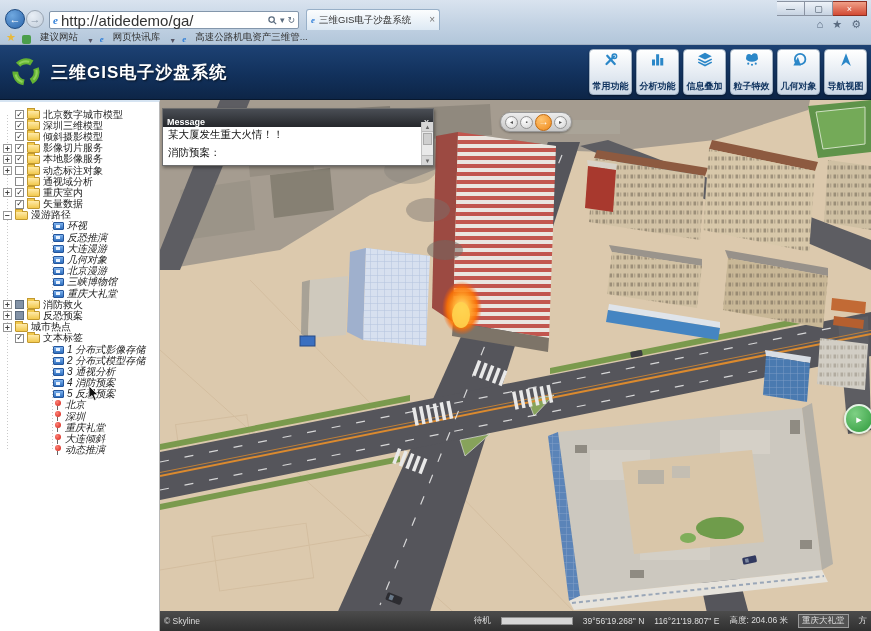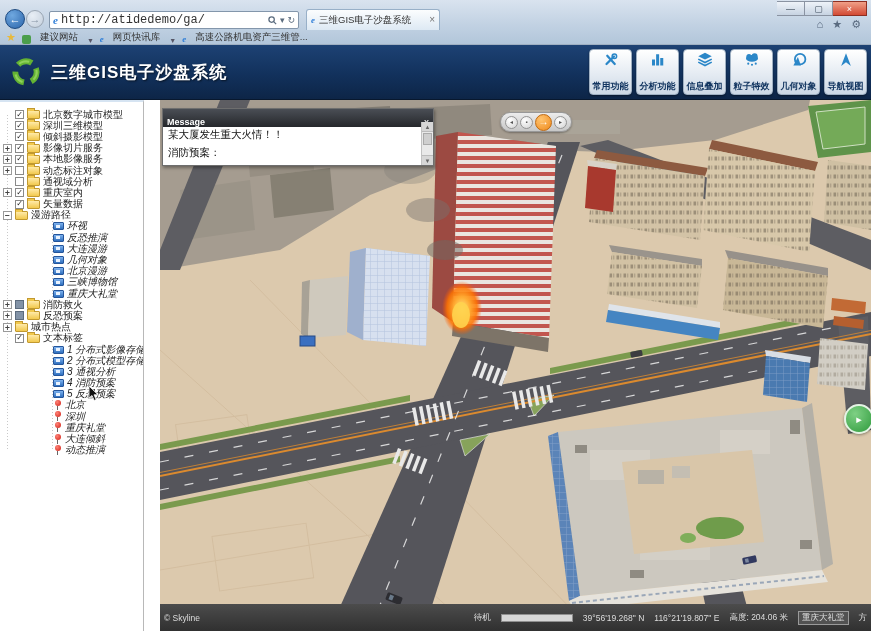--- a/index.html
+++ b/index.html
@@ -13,21 +13,21 @@
     border-bottom:1px solid #9fb0c2; }
   .nav-btn { position:absolute; width:20px; height:20px; border-radius:50%;
     display:flex; align-items:center; justify-content:center; font-size:11px; }
   .back { left:5px; top:9px; background:radial-gradient(circle at 35% 30%,#6fa8e0,#2d66ab);
     border:1px solid #1d4a80; color:#fff; }
   .fwd { left:26px; top:10px; width:18px; height:18px;
     background:radial-gradient(circle at 35% 30%,#e8eef5,#c3cfdc); border:1px solid #9aa5b2; color:#8795a5; }
   .addr { position:absolute; left:49px; top:11px; width:250px; height:18px; background:#fff;
     border:1px solid #8396ab; border-radius:2px; display:flex; align-items:center; padding:0 3px; gap:3px; }
   .e-ico { font:italic 700 11px "Liberation Serif",serif; color:#2f7ed8; line-height:1; }
-  .url { flex:1; font-size:12px; color:#333; white-space:nowrap; overflow:hidden;font-family:Liberation Mono, monospace; }
+  .url { flex:1; font-size:15px; color:#333; white-space:nowrap; overflow:hidden; }
   .addr-ic { color:#5a6b7e; font-size:9px; line-height:1; }
   .tab { position:absolute; left:306px; top:9px; width:134px; height:21px;
     background:linear-gradient(#fbfdfe,#dde9f4); border:1px solid #98b0c8; border-bottom:none;
     border-radius:3px 3px 0 0; display:flex; align-items:center; padding:0 4px; gap:4px; }
   .tab-title { flex:1; font-size:9.5px; color:#333; white-space:nowrap; overflow:hidden; }
   .tab-x { color:#777; font-size:10px; line-height:1; }
   .winbtns { position:absolute; top:1px; right:4px; display:flex; }
   .wb { width:28px; height:15px; display:flex; align-items:center; justify-content:center;
     font-size:9px; color:#3c4a5a; background:linear-gradient(#eef3f9,#c7d3e2);
     border:1px solid #8a93a2; border-left:none; }
@@ -50,21 +50,21 @@
   .app-title { margin-left:9px; color:#fff; font-size:17px; font-weight:700; letter-spacing:1px;
     text-shadow:1px 1px 2px rgba(0,0,0,.6); }
   .tb-group { margin-left:auto; margin-right:4px; display:flex; gap:4px; align-items:center; }
   .tb-btn { display:flex; flex-direction:column; align-items:center; justify-content:center; gap:13px;
     min-width:43px; height:46px; padding:2px 2px 1px;
     background:linear-gradient(#ffffff,#e2e9f1 60%,#ccd8e5);
     border:1px solid #9fb0c2; border-radius:4px; box-shadow:0 1px 2px rgba(0,0,0,.4); }
   .tb-label { font-size:9px; font-weight:700; color:#123560; white-space:nowrap; }
 
   
-  .left-panel { position:absolute; left:0; top:100px; width:144px; bottom:0; background:#fff;
+  .left-panel { position:absolute; left:0; top:100px; width:160px; bottom:0; background:#fff;
     border-right:1px solid #b8b8b8; border-top:2px solid #d6e4f2; overflow:hidden; }
   .tree { position:relative; padding-top:7px; font-size:10px; color:#222;
     background-image:
       repeating-linear-gradient(to bottom,#c9c9c9 0 1px,transparent 1px 3px),
       repeating-linear-gradient(to bottom,#c9c9c9 0 1px,transparent 1px 3px),
       repeating-linear-gradient(to bottom,#c9c9c9 0 1px,transparent 1px 3px);
     background-size:1px 334px,1px 79px,1px 103px;
     background-position:7px 13px,52px 119px,52px 244px;
     background-repeat:no-repeat; }
   .tree-row { display:flex; align-items:center; height:11.2px; padding-left:3px; white-space:nowrap; }
@@ -121,21 +121,21 @@
     border:1px solid #949494; display:flex; align-items:center; justify-content:center;
     font-size:6px; color:#555; line-height:1; }
   .pbtn.play { width:17px; height:17px; background:radial-gradient(circle at 35% 30%,#ffc470,#ef8a1c);
     border-color:#c06a10; color:#fff; font-size:10px; }
 
   .green-btn { position:absolute; left:684px; top:304px; width:30px; height:30px; border-radius:50%;
     background:radial-gradient(circle at 35% 30%,#7ed084,#2f9a3c); border:2px solid #e4f3e4;
     display:flex; align-items:center; justify-content:center; color:#fff; font-size:11px;
     box-shadow:0 1px 3px rgba(0,0,0,.4); }
 
-  .statusbar { position:absolute; left:0; bottom:0; width:711px; height:27px;
+  .statusbar { position:absolute; left:0; bottom:0; width:711px; height:20px;
     background:linear-gradient(#4c4c4c,#303030); color:#ddd; font-size:8.5px;
     display:flex; align-items:center; padding:0 4px; gap:10px; white-space:nowrap; }
   .sb-spacer { flex:1; }
   .sb-progress { width:72px; height:8px; background:#d6d6d6; border:1px solid #8f8f8f; }
   .sb-box { border:1px solid #9a9a9a; background:#525252; padding:0 3px; }
 </style>
 </head>
 <body>
 
 <div class="stage">

